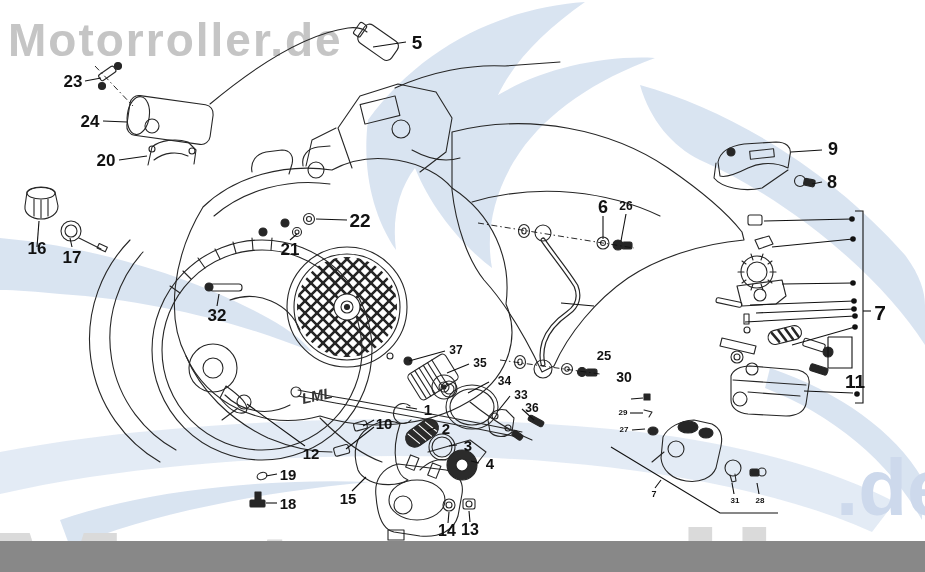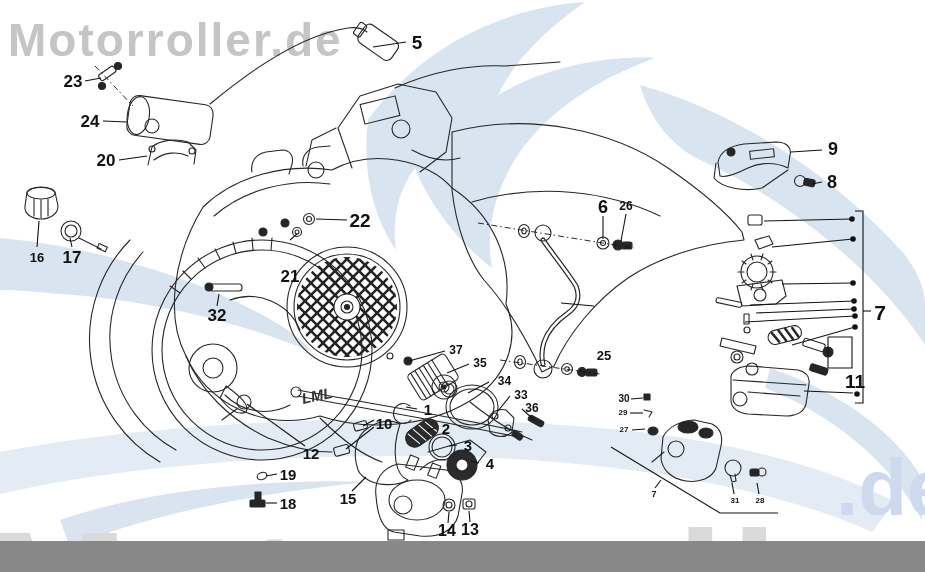--- a/index.html
+++ b/index.html
@@ -405,24 +405,24 @@
       <circle cx="855" cy="316" r="2.8" fill="#111"></circle>
       <circle cx="855" cy="327" r="2.8" fill="#111"></circle>
       <circle cx="857" cy="394" r="2.8" fill="#111"></circle>
     </svg>
 
   <div id="callout-layer">
       <div class="callout" style="left: 417px; top: 42px; font-size: 19px;">5</div>
       <div class="callout" style="left: 73px; top: 81px; font-size: 17px;">23</div>
       <div class="callout" style="left: 90px; top: 121px; font-size: 17px;">24</div>
       <div class="callout" style="left: 106px; top: 160px; font-size: 17px;">20</div>
-      <div class="callout" style="left: 37px; top: 257px; font-size: 13px;">16</div>
+      <div class="callout" style="left: 37px; top: 248px; font-size: 17px;">16</div>
       <div class="callout" style="left: 72px; top: 257px; font-size: 17px;">17</div>
       <div class="callout" style="left: 360px; top: 220px; font-size: 19px;">22</div>
-      <div class="callout" style="left: 290px; top: 249px; font-size: 17px; margin-top: 27px;">21</div>
+      <div class="callout" style="left: 290px; top: 249px; font-size: 17px;">21</div>
       <div class="callout" style="left: 217px; top: 315px; font-size: 17px;">32</div>
       <div class="callout" style="left: 833px; top: 149px; font-size: 18px;">9</div>
       <div class="callout" style="left: 832px; top: 182px; font-size: 18px;">8</div>
       <div class="callout" style="left: 603px; top: 207px; font-size: 18px;">6</div>
       <div class="callout" style="left: 626px; top: 206px; font-size: 12px;">26</div>
       <div class="callout" style="left: 604px; top: 307px; font-size: 13px; margin-top: 48px;">25</div>
       <div class="callout" style="left: 880px; top: 312px; font-size: 21px;">7</div>
       <div class="callout" style="left: 855px; top: 381px; font-size: 19px;">11</div>
       <div class="callout" style="left: 456px; top: 350px; font-size: 12px;">37</div>
       <div class="callout" style="left: 480px; top: 363px; font-size: 12px;">35</div>
@@ -433,21 +433,21 @@
       <div class="callout" style="left: 446px; top: 428px; font-size: 15px;">2</div>
       <div class="callout" style="left: 384px; top: 423px; font-size: 15px;">10</div>
       <div class="callout" style="left: 468px; top: 445px; font-size: 15px;">3</div>
       <div class="callout" style="left: 490px; top: 463px; font-size: 15px;">4</div>
       <div class="callout" style="left: 311px; top: 453px; font-size: 15px;">12</div>
       <div class="callout" style="left: 348px; top: 498px; font-size: 15px;">15</div>
       <div class="callout" style="left: 288px; top: 474px; font-size: 15px;">19</div>
       <div class="callout" style="left: 288px; top: 503px; font-size: 15px;">18</div>
       <div class="callout" style="left: 447px; top: 531px; font-size: 16px;">14</div>
       <div class="callout" style="left: 470px; top: 530px; font-size: 16px;">13</div>
-      <div class="callout" style="left: 624px; top: 399px; font-size: 10px;">30</div>
+      <div class="callout" style="left: 624px; top: 377px; font-size: 14px;">30</div>
       <div class="callout" style="left: 623px; top: 413px; font-size: 8px;">29</div>
       <div class="callout" style="left: 624px; top: 430px; font-size: 8px;">27</div>
       <div class="callout" style="left: 735px; top: 501px; font-size: 8px;">31</div>
       <div class="callout" style="left: 760px; top: 501px; font-size: 8px;">28</div>
       <div class="callout" style="left: 654px; top: 494px; font-size: 9px;">7</div>
     </div>
 
 </div>
 
 </body></html>

